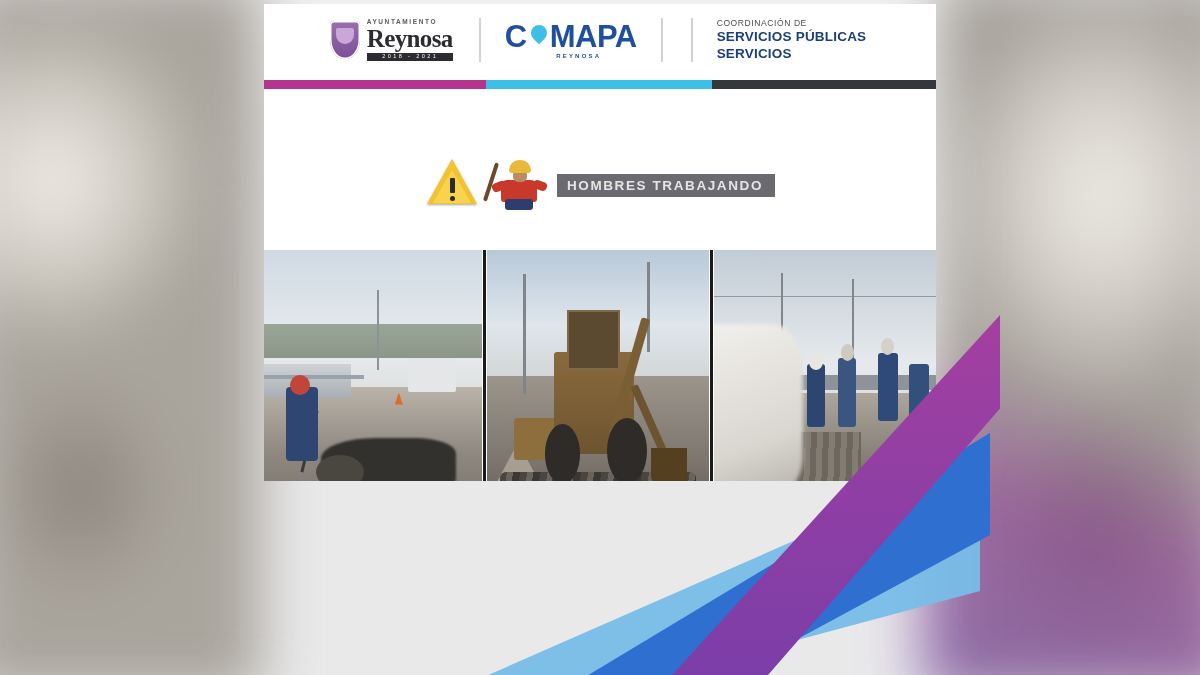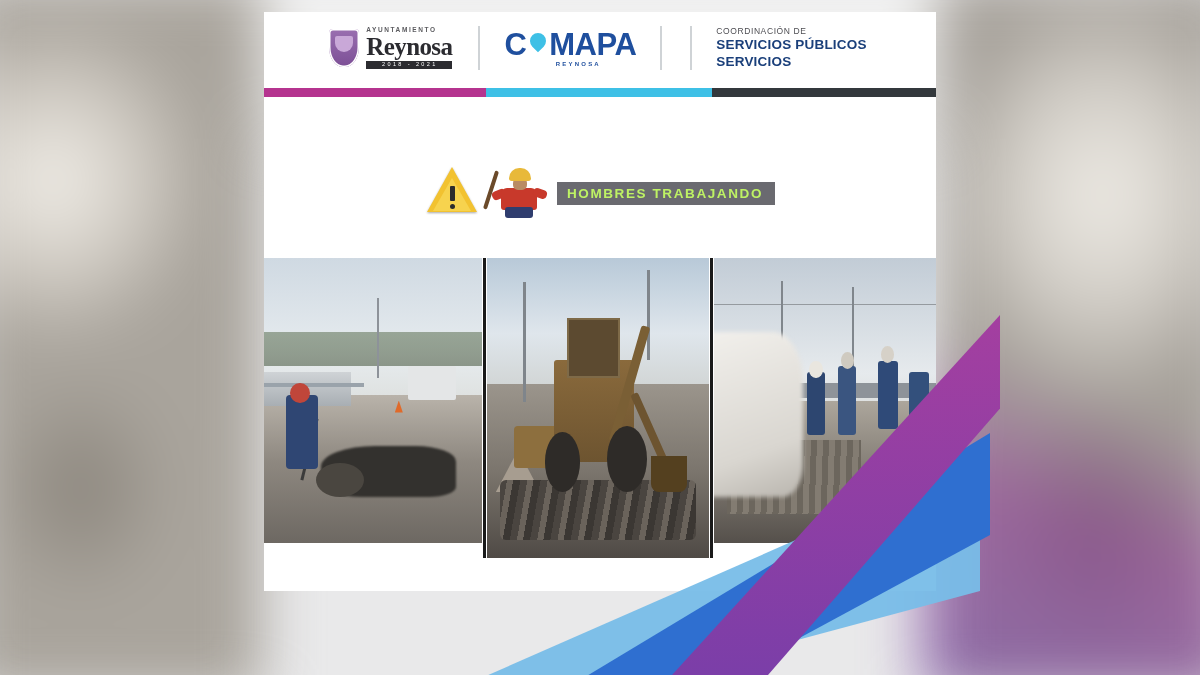--- a/index.html
+++ b/index.html
@@ -47,21 +47,21 @@
     position: absolute; left: 0; top: 0; width: 1200px; height: 150px;
     background: linear-gradient(180deg,#f4f4f4 0%, #e6e6e6 100%);
   }
   .bg-blur .bg-tint-r {
     position: absolute; right: 0; bottom: 0; width: 300px; height: 420px;
     background: linear-gradient(200deg, rgba(120,60,150,0) 35%, rgba(150,60,160,.55) 60%, rgba(110,60,170,.55) 100%);
   }
 
   
   .card {
-    position: absolute; left: 264px; top: 12px; width: 672px; height: 579px;
+    position: absolute; left: 264px; top: 4px; width: 672px; height: 477px;
     background: #ffffff;
     overflow: hidden;
   }
 
   
   .header {
     position: absolute; left: 0; top: 0; width: 672px; height: 92px;
     display: flex; align-items: flex-start; justify-content: center;
   }
   .logos {
@@ -187,21 +187,21 @@
     position: absolute; left: 16px; top: 43px; width: 28px; height: 11px;
     background: #2f3d6e; border-radius: 3px;
   }
   .title-block { display: flex; flex-direction: column; align-items: flex-start; }
   .title-main {
     font-size: 25px; font-weight: bold; color: #4d4d52; letter-spacing: 0.4px;
     line-height: 1.05;
   }
   .title-ribbon {
     margin-top: 4px;
-    background: #6a6a70; color: #bef264;
+    background: #6a6a70; color: #e5e5e5;
     font-size: 13.5px; font-weight: bold; letter-spacing: 1.6px;
     padding: 4px 12px 4px 10px;
   }
 
   
   .photos {
     position: absolute; left: 0; top: 246px; width: 672px; height: 300px;
     display: flex; align-items: stretch;
   }
   .photo { position: relative; overflow: hidden; }
@@ -317,21 +317,21 @@
           <div class="comapa-sub">REYNOSA</div>
         </div>
 
         <div class="divider-v"></div>
 
 
         <div class="divider-v"></div>
 
         <div class="logo-csp">
           <div class="dept-top">COORDINACIÓN DE</div>
-          <div class="dept-main">SERVICIOS PÚBLICOS</div>
+          <div class="dept-main">SERVICIOS PÚBLICAS</div>
           <div class="dept-main">SERVICIOS</div>
         </div>
 
       </div>
     </div>
 
     <div class="ruler">
       <i class="s1"></i>
       <i class="s2"></i>
       <i class="s3"></i>

